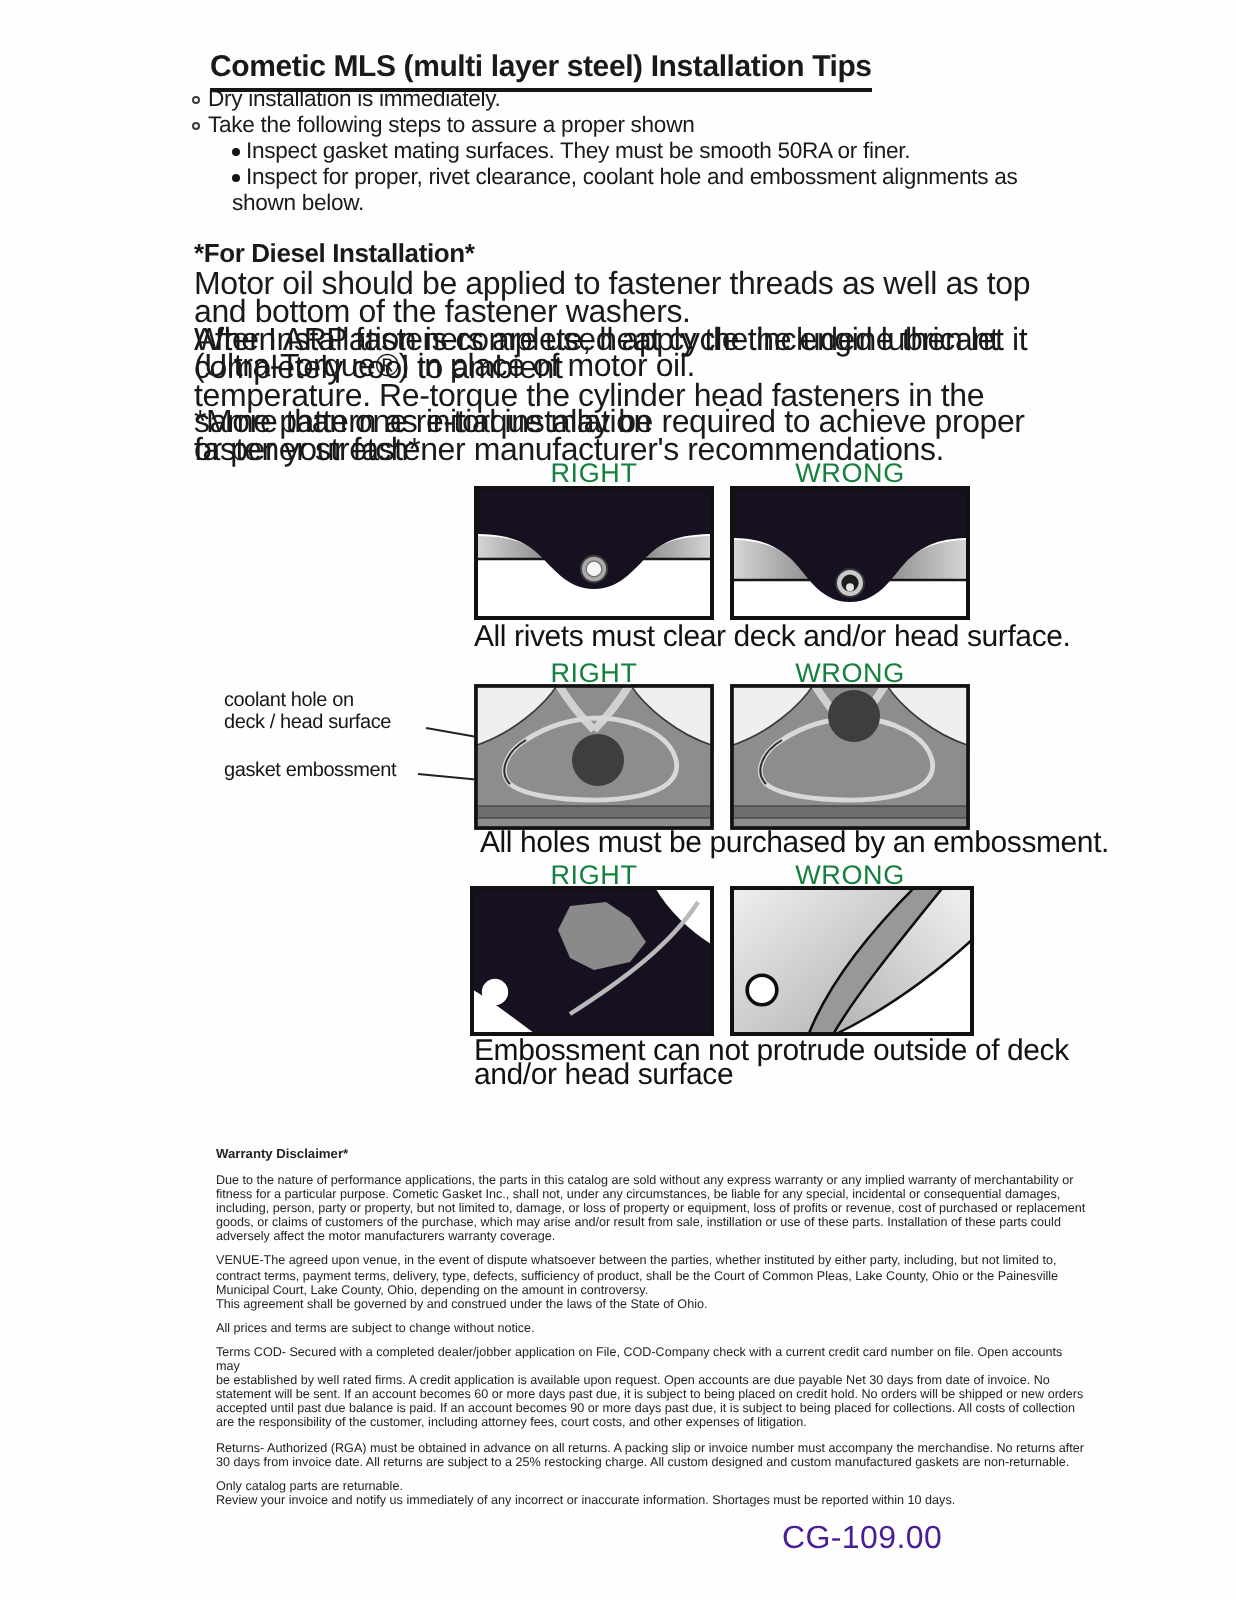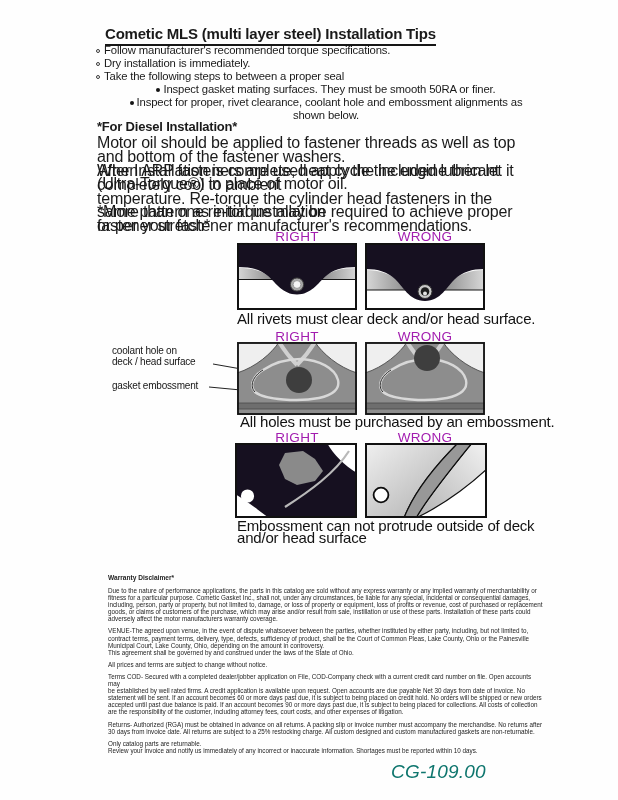--- a/index.html
+++ b/index.html
@@ -13,55 +13,54 @@
   .doc-title{
     left:105px; top:25px;
     font-size:15px; font-weight:bold; letter-spacing:-0.2px;
     border-bottom:2px solid #161616; padding-bottom:2px;
   }
 
   .bullet-list{ left:96px; top:44px; width:440px; font-size:11.3px; letter-spacing:-0.15px; }
   .b-row{ line-height:13px; height:13px; }
   .ring{ display:inline-block; width:4px; height:4px; border:1px solid #3c3c3c; border-radius:50%;
          margin-right:4px; vertical-align:1px; }
-  .sub-row{ line-height:13px; height:13px; padding-left:20px;text-align:center; }
+  .sub-row{ line-height:13px; height:13px; padding-left:20px; }
   .dot{ display:inline-block; width:4px; height:4px; background:#141414; border-radius:50%;
         margin-right:3px; vertical-align:1px; }
 
   .diesel-h{ left:97px; top:119px; font-size:13px; font-weight:bold; letter-spacing:-0.2px; }
   .para{ left:97px; font-size:16px; line-height:13.8px; letter-spacing:-0.2px; width:430px; }
   .p1{ top:136px; }
   .p2{ top:164px; }
   .p-note{ top:205px; }
 
-  .rw-label{ font-size:13.5px; letter-spacing:0.3px; color:#a21caf; width:120px; text-align:center; }
+  .rw-label{ font-size:13.5px; letter-spacing:0.3px; color:#15803d; width:120px; text-align:center; }
   .panel{ width:120px; }
   .caption{ font-size:15px; font-weight:normal; letter-spacing:-0.2px; line-height:12px; color:#121212; }
 
   .fig-side-label{ font-size:10px; line-height:10.5px; letter-spacing:-0.2px; 
                    width:100px; color:#161616; }
 
   .legal{ left:108px; top:574px; width:436px; color:#242424; }
   .legal-h{ font-size:6.6px; font-weight:bold; margin-bottom:6px; }
   .legal p{ font-size:6.3px; line-height:7.1px; letter-spacing:0; margin-bottom:5px; white-space:pre-line; }
-  .page-num{ left:391px; top:761px; font-size:19px; letter-spacing:0.2px; color:#0f766e;font-style:italic; }
+  .page-num{ left:391px; top:761px; font-size:16px; letter-spacing:0.2px; color:#4c1d95; }
 
   svg{ display:block; }
 </style>
 </head>
 <body>
 
 <div class="page">
 
   <div class="abs doc-title">Cometic MLS (multi layer steel) Installation Tips</div>
 
   <div class="abs bullet-list">
-    <div class="b-row"><span class="ring"></span><span>Follow manufacturer's recommended torque specifications.</span></div>
     <div class="b-row"><span class="ring"></span><span>Dry installation is immediately.</span></div>
-    <div class="b-row"><span class="ring"></span><span>Take the following steps to between a proper seal</span></div>
+    <div class="b-row"><span class="ring"></span><span>Take the following steps to assure a proper shown</span></div>
     <div class="sub-row"><span class="dot"></span><span>Inspect gasket mating surfaces.  They must be smooth 50RA or finer.</span></div>
     <div class="sub-row"><span class="dot"></span><span>Inspect for proper, rivet clearance, coolant hole and embossment alignments as shown below.</span></div>
   </div>
 
   <div class="abs diesel-h">*For Diesel Installation*</div>
   <div class="abs para p1 pre">Motor oil should be applied to fastener threads as well as top and bottom of the fastener washers.
 When ARP fasteners are used apply the included lubricant (Ultra-Torque®) in place of motor oil.</div>
   <div class="abs para p2 pre">After Installation is complete, heat cycle the engine then let it completely cool to ambient
 temperature. Re-torque the cylinder head fasteners in the same pattern as initial installation
 or per your fastener manufacturer's recommendations.</div>

